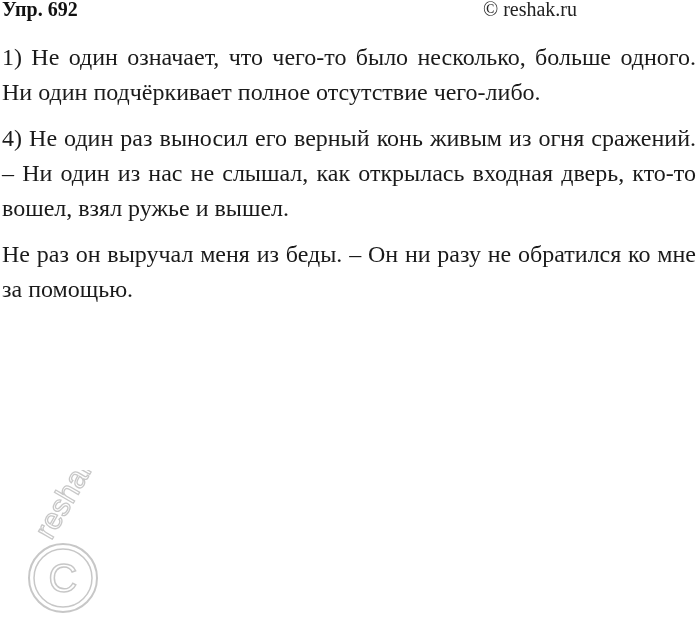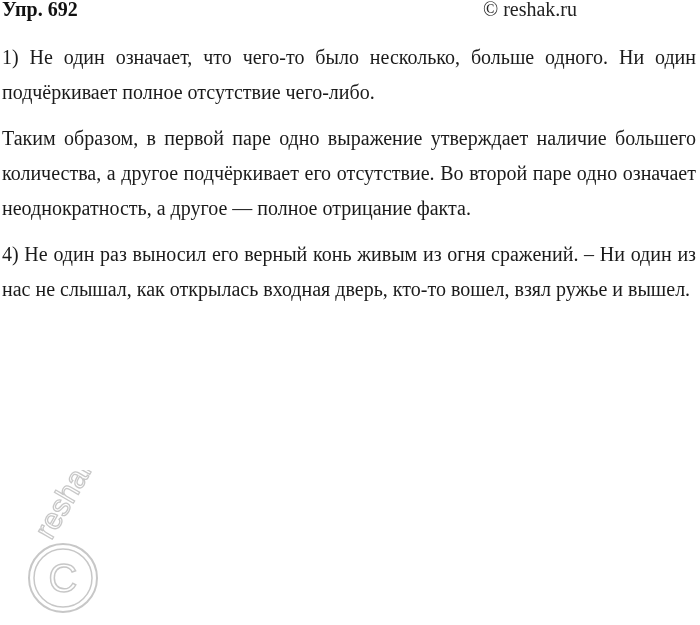--- a/index.html
+++ b/index.html
@@ -35,21 +35,21 @@
       right: 3px;
       top: -2px;
       font-size: 20px;
       color: #222;
     }
     .content {
       position: absolute;
       left: 2px;
       top: 40px;
       width: 694px;
-      font-size: 20px;
+      font-size: 24px;
       line-height: 35px;
     }
     .para {
       margin: 0 0 11px 0;
       text-align: justify;
     }
     .watermark {
       position: absolute;
       left: 15px;
       top: 470px;
@@ -62,22 +62,22 @@
 </head>
 <body>
 
 <div class="header">
   <div class="title">Упр. 692</div>
   <div class="copyright">© reshak.ru</div>
 </div>
 
 <div class="content">
   <p class="para">1) Не один означает, что чего-то было несколько, больше одного. Ни один подчёркивает полное отсутствие чего-либо.</p>
-  <p class="para">Таким образом, в первой паре одно выражение утверждает наличие большего количества, а другое подчёркивает его отсутствие. Во второй паре одно означает неоднократность, а другое — полное отрицание факта.</p>
   <p class="para">4) Не один раз выносил его верный конь живым из огня сражений. – Ни один из нас не слышал, как открылась входная дверь, кто-то вошел, взял ружье и вышел.</p>
+  <p class="para">Не раз он выручал меня из беды. – Он ни разу не обратился ко мне за помощью.</p>
 </div>
 
 <div class="watermark">
   <svg width="140" height="150" viewBox="0 0 140 150">
     <circle cx="48" cy="108" r="34" fill="none" stroke="#9a9a9a" stroke-width="2"></circle>
     <circle cx="48" cy="108" r="29" fill="none" stroke="#9a9a9a" stroke-width="1.5"></circle>
     <text x="48" y="122" text-anchor="middle" font-family="Liberation Sans, sans-serif" font-size="40" fill="none" stroke="#9a9a9a" stroke-width="1.5">C</text>
     <text x="30" y="40" font-family="Liberation Sans, sans-serif" font-size="30" fill="none" stroke="#9a9a9a" stroke-width="1.3" transform="rotate(-60 60 50)">reshak.ru</text>
   </svg>
 </div>

